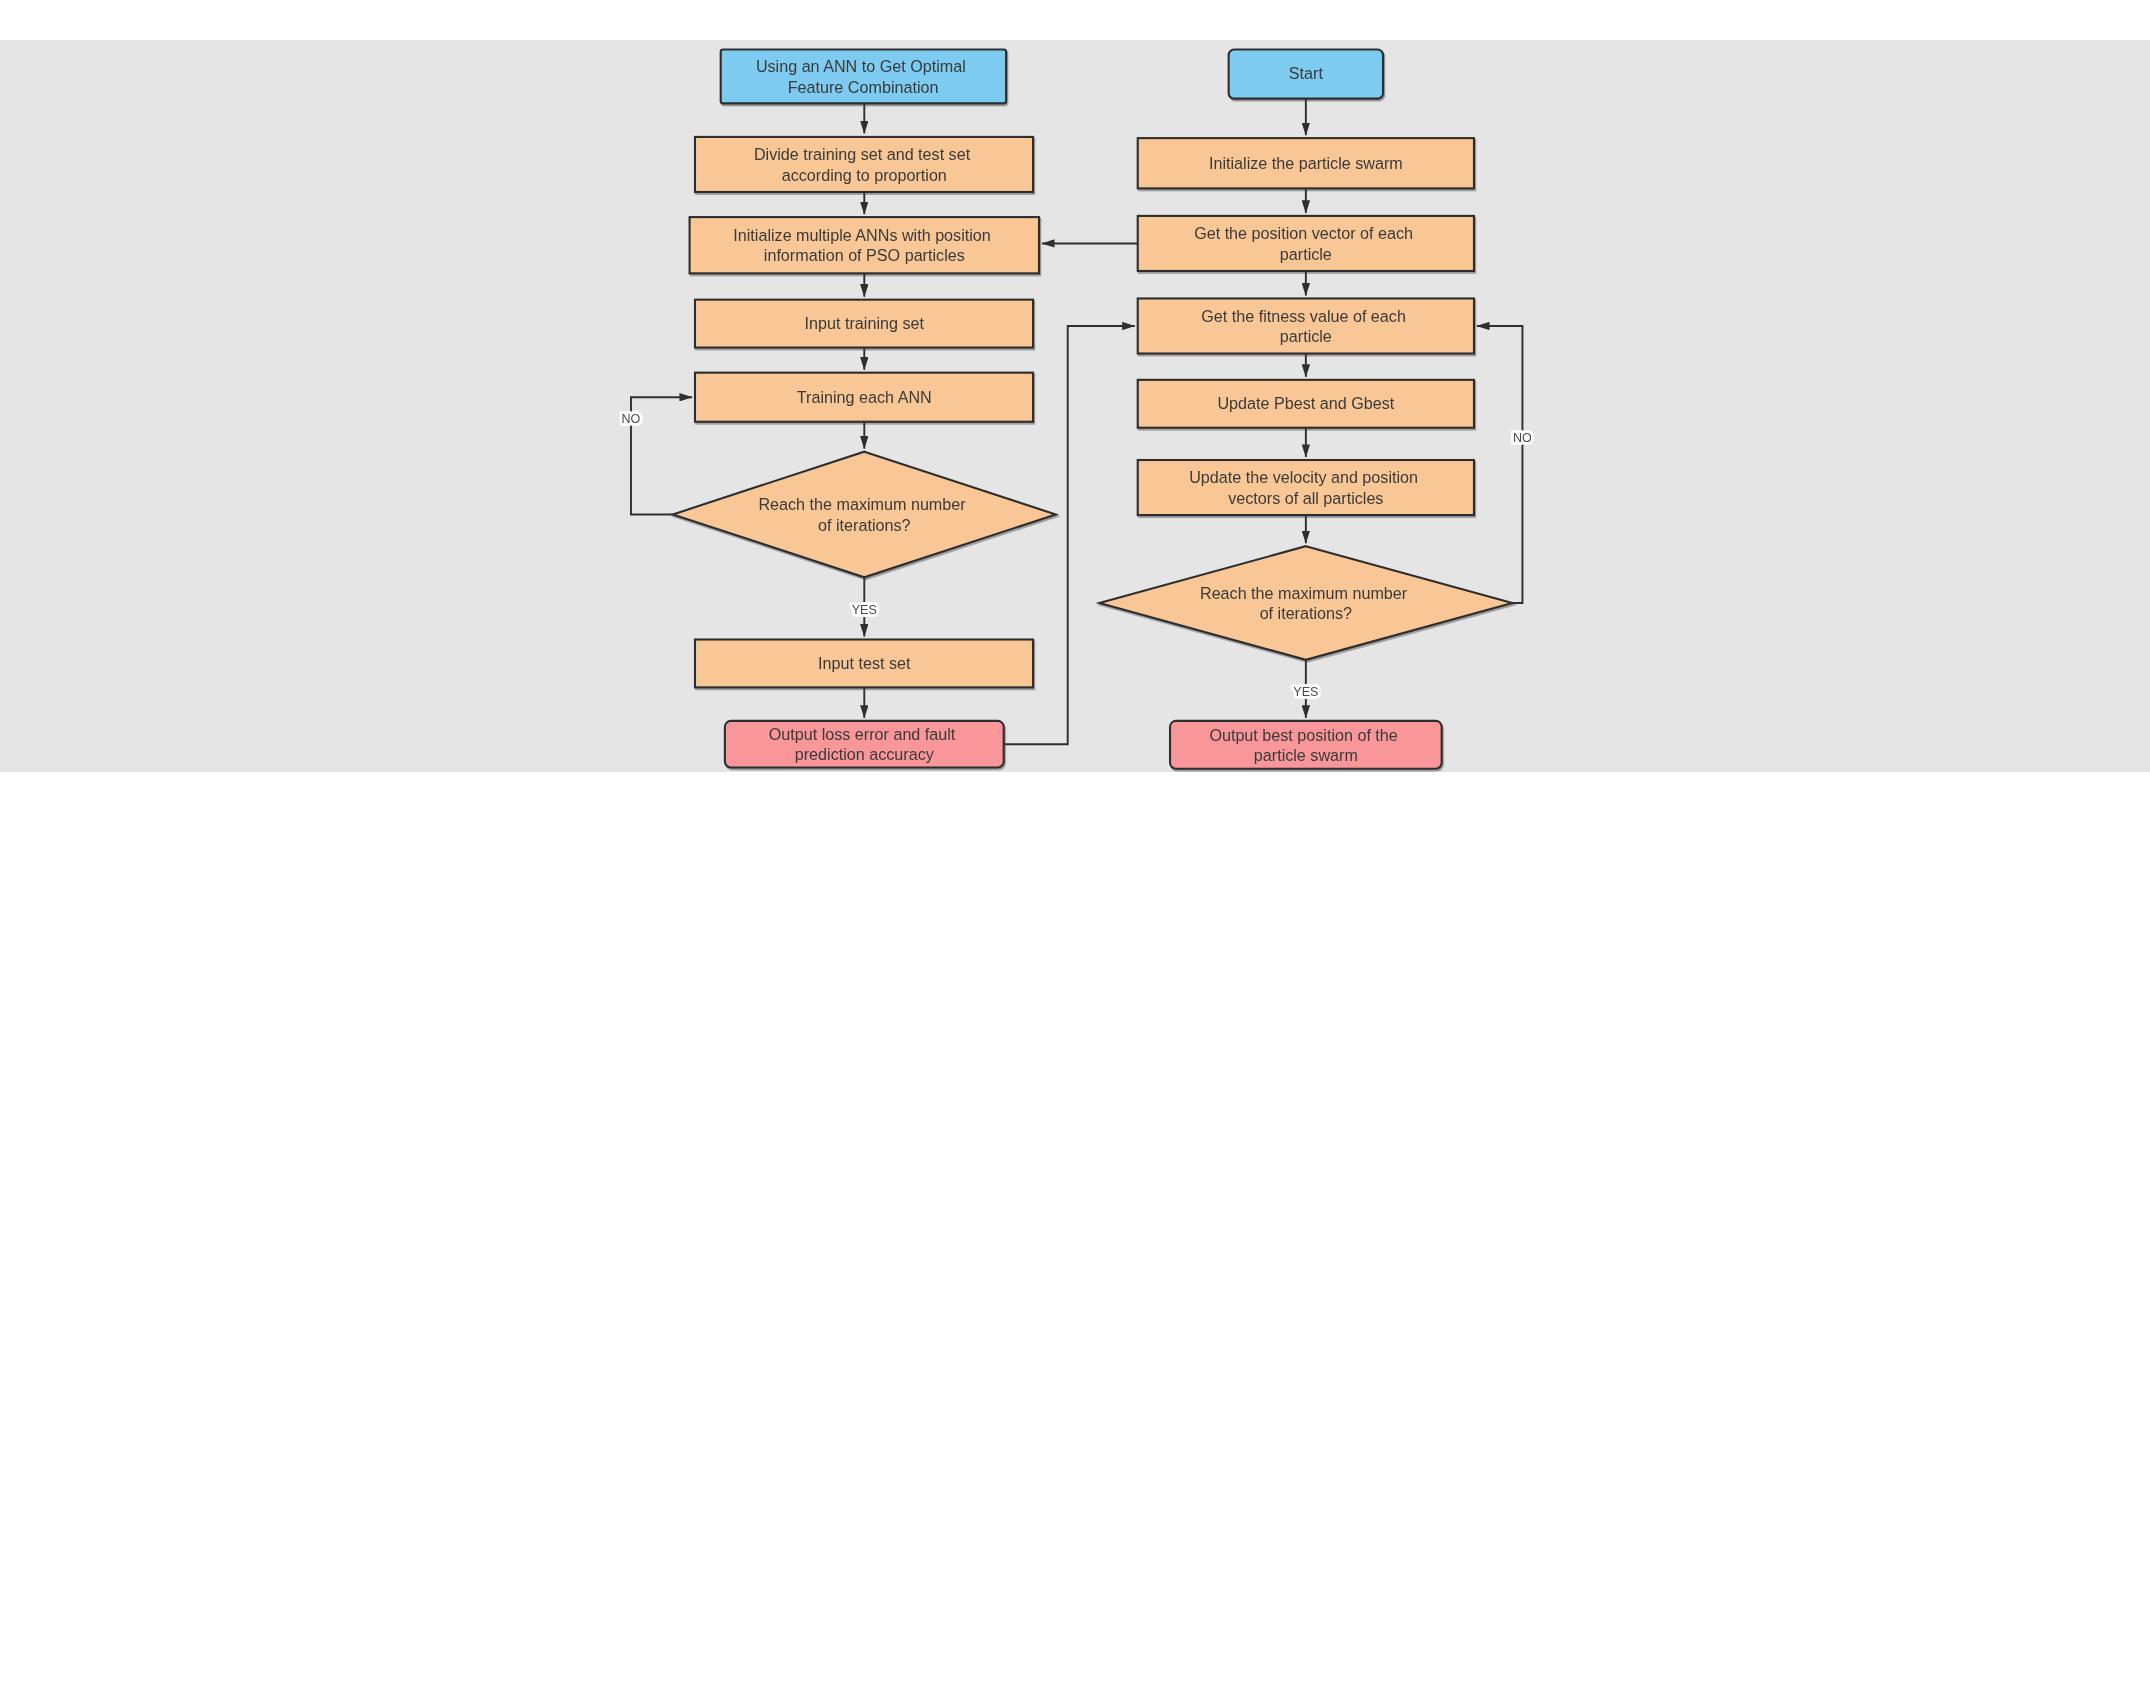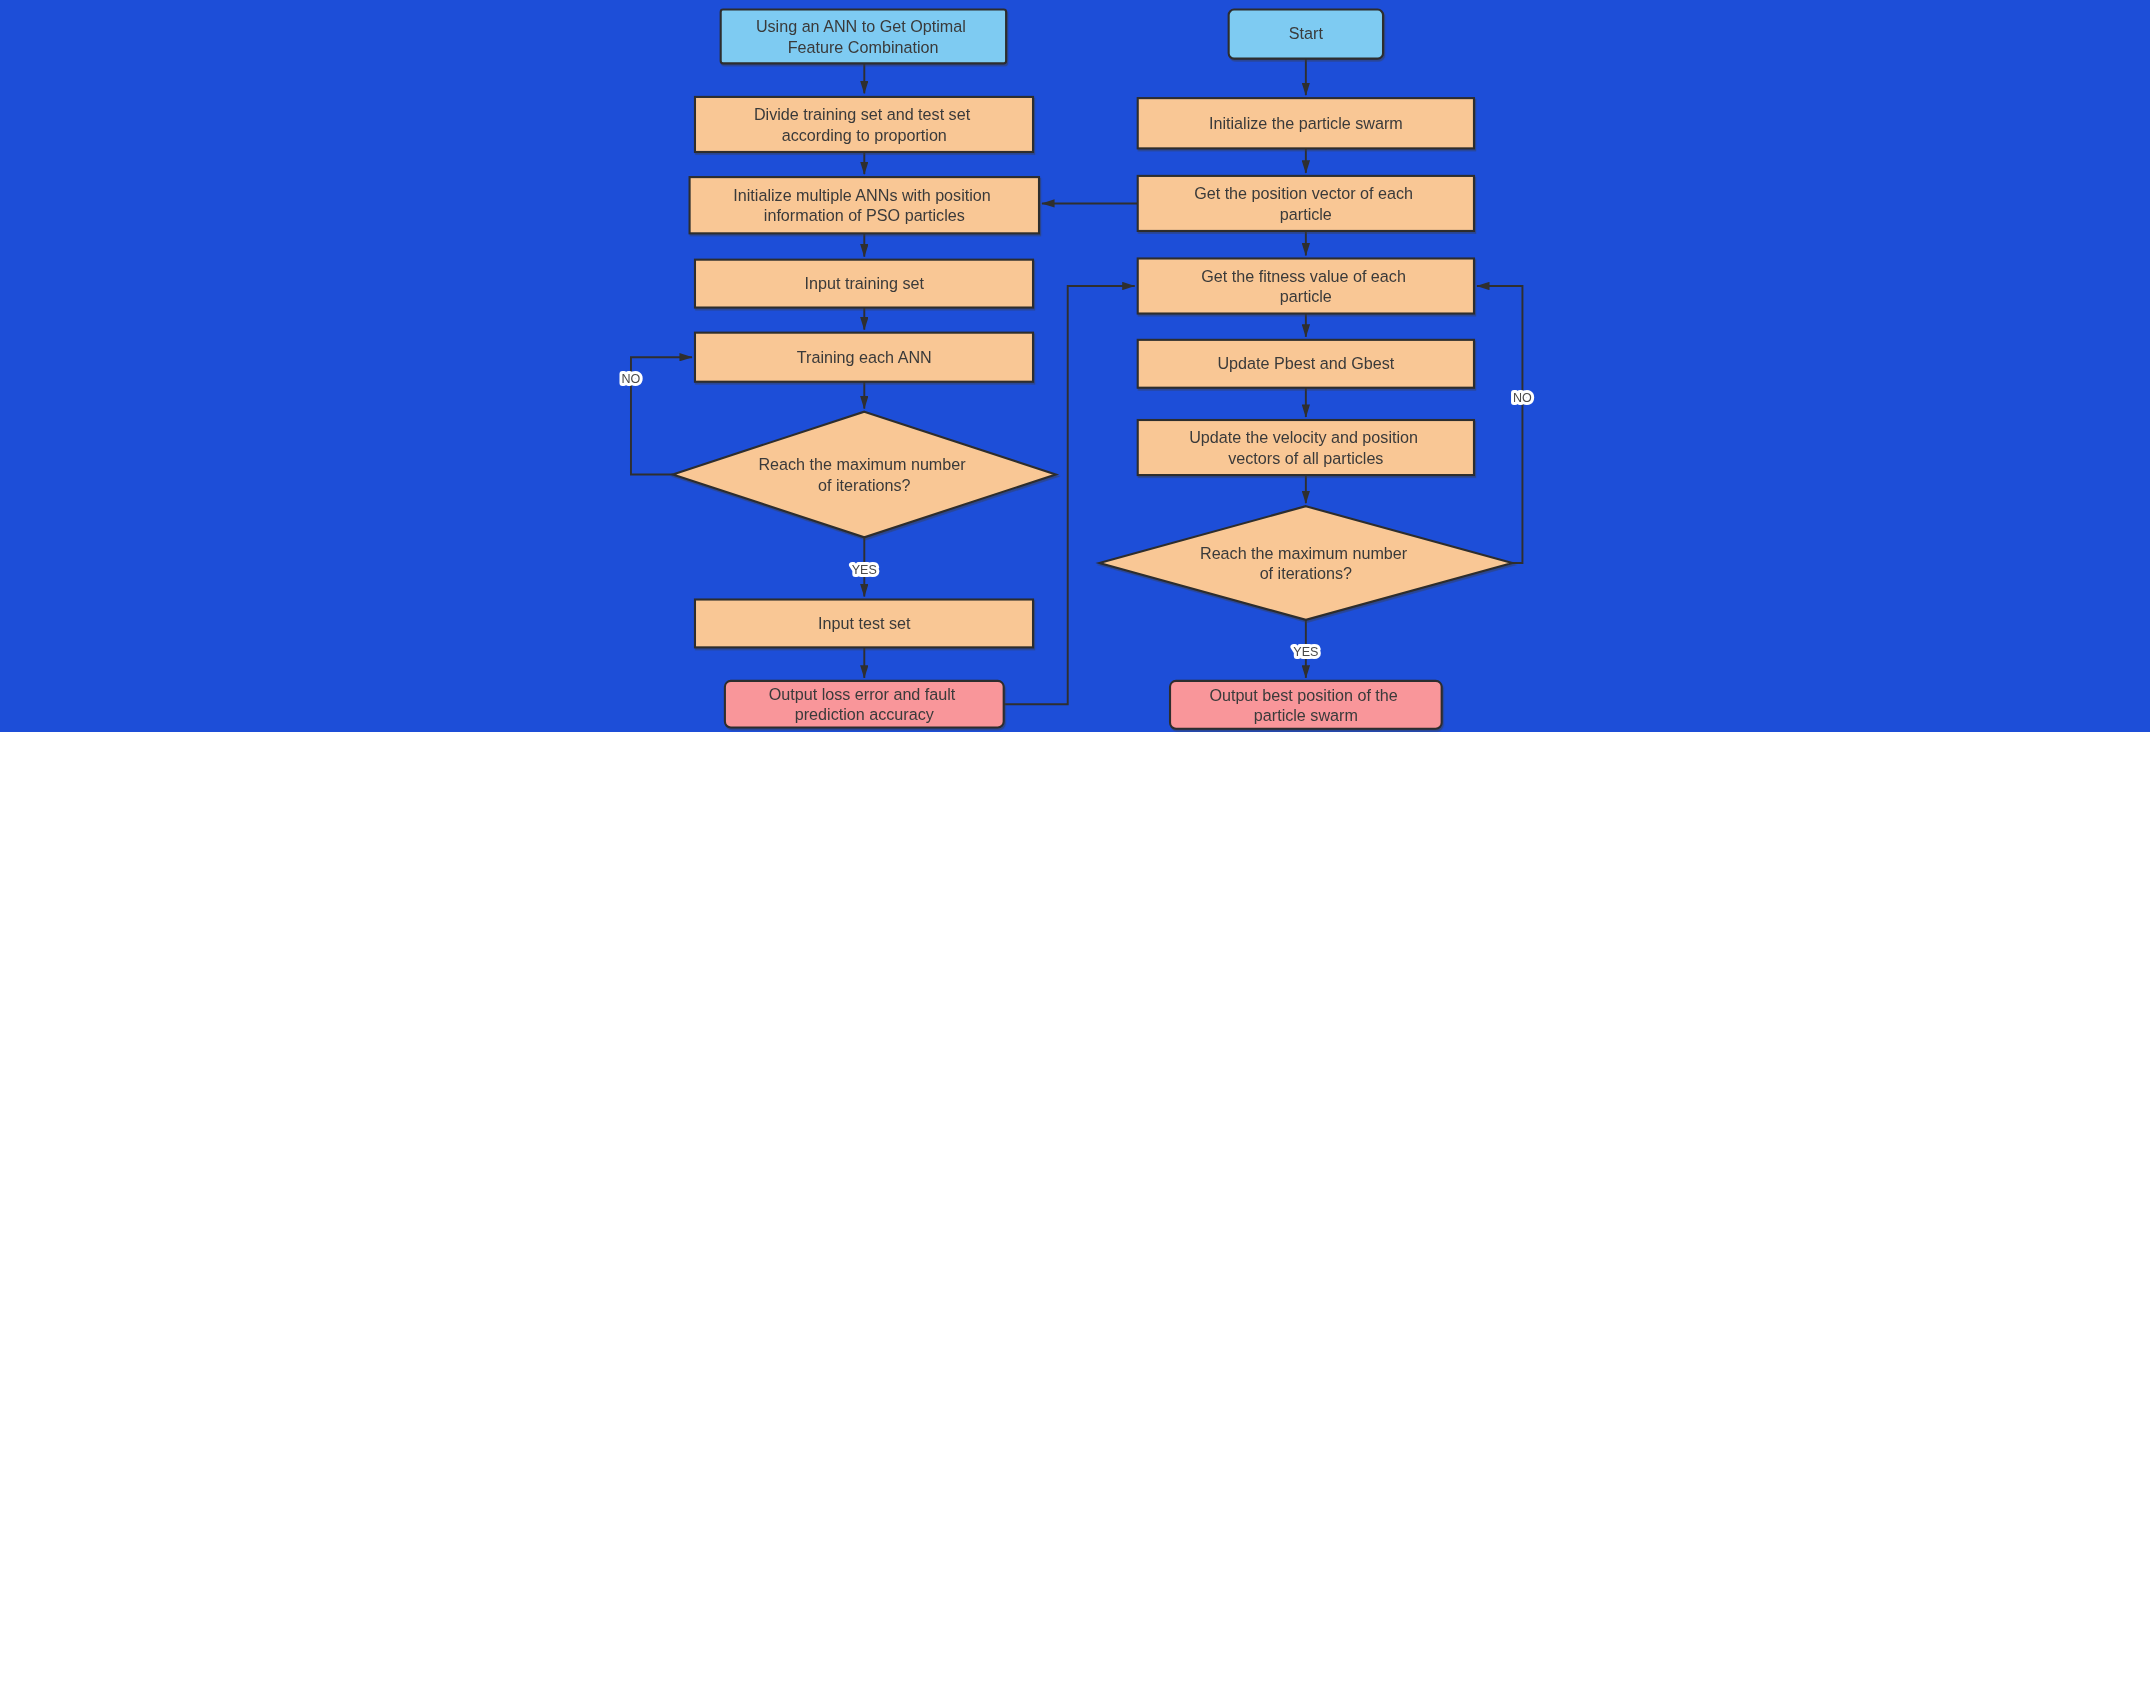--- a/index.html
+++ b/index.html
@@ -6,21 +6,22 @@
     margin: 0;
     padding: 0;
     background: #ffffff;
     font-family: "Liberation Sans", sans-serif;
   }
   .page {
     width: 100%;
     display: flex;
     justify-content: center;
     align-items: flex-start;
-    background: #1d4ed8;
+    background: #e5e5e5;
+    margin-top: 40px;
   }
   svg.flowchart {
     width: 100%;
     max-width: 925px;
     height: auto;
     display: block;
   }
   .node-shape {
     stroke-width: 3.5px;
     filter: drop-shadow(2.5px 3px 0.5px rgba(60,60,60,0.45));

